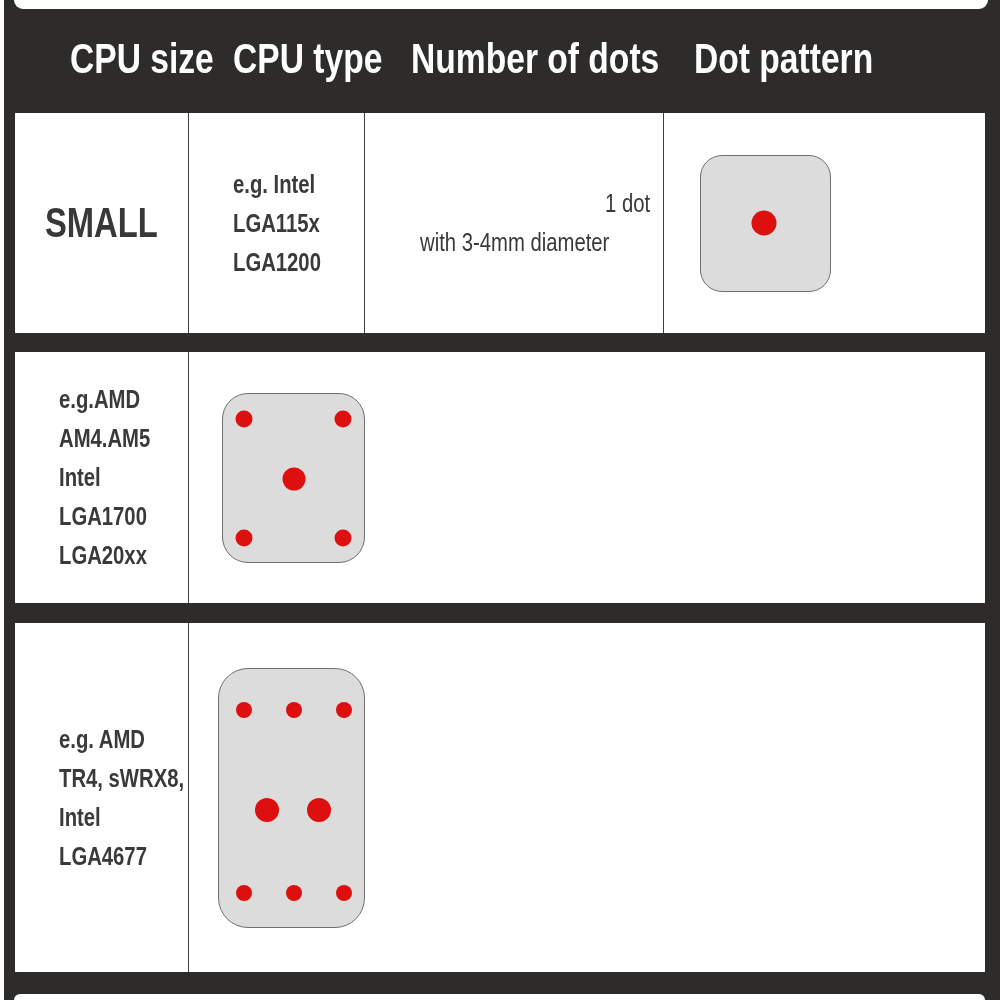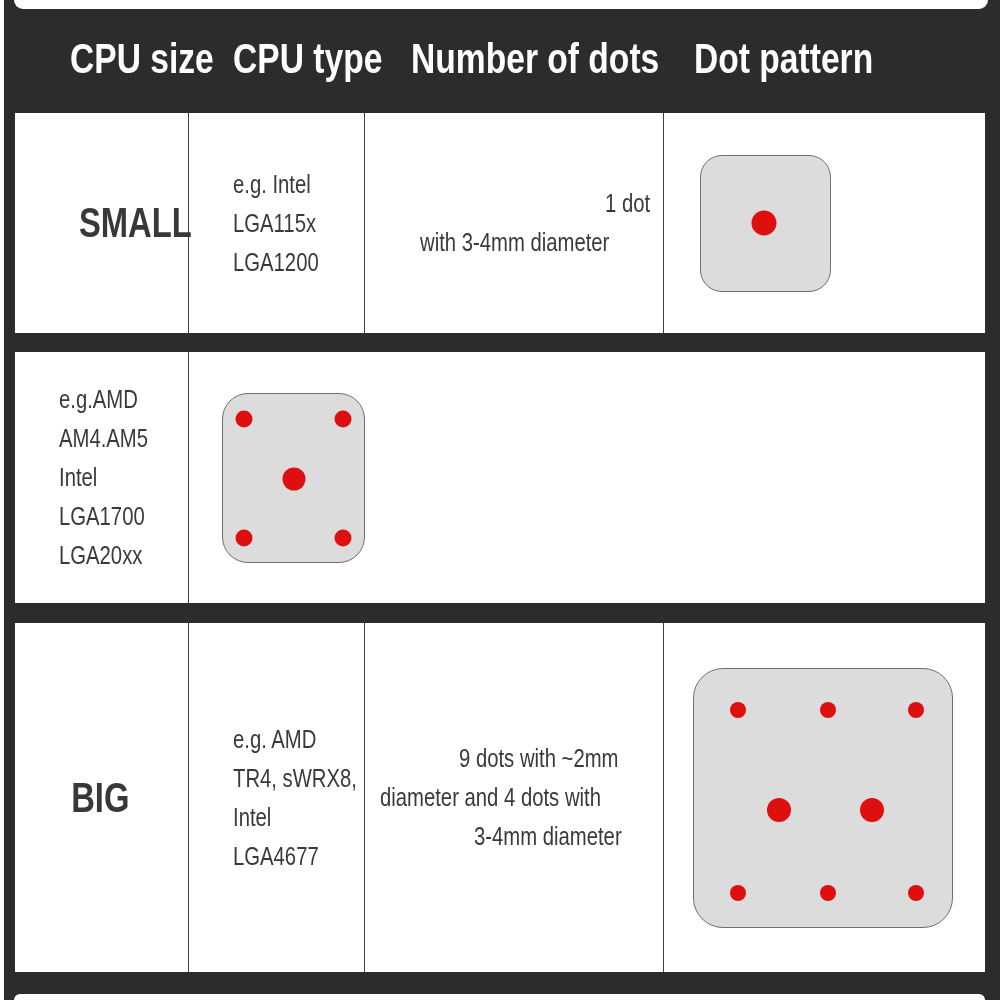--- a/index.html
+++ b/index.html
@@ -37,26 +37,26 @@
     display:grid;
     grid-template-columns: 174px 176px 299px 1fr;
   }
   .row-small { top:113px; height:220px; }
   .row-mid   { top:352px; height:251px; }
   .row-big   { top:623px; height:349px; }
 
   .cell { display:flex; flex-direction:column; justify-content:center; }
   .cell-divided { border-right:1px solid #3f3f3f; }
 
-  .size-cell { align-items:flex-start;margin-left:48px; }
+  .size-cell { align-items:center; }
   .size-label {
     color:#383838; font-weight:bold; font-size:42px; white-space:nowrap;
     display:inline-block; transform:scaleX(0.78); transform-origin:center;
   }
-  .type-cell  { padding-left:44px; }
+  .type-cell  { padding-left:44px;font-weight:bold; }
   .dots-cell  { padding-left:40px;align-items:flex-end; }
   .txt-line {
     color:#3a3a3a; font-size:26px; line-height:39px; white-space:nowrap;
     transform:scaleX(0.78); transform-origin:left center;
   }
   .pattern-cell { flex-direction:row; align-items:center; justify-content:flex-start; }
   .row-small .pattern-cell { padding-left:36px; }
   .row-mid   .pattern-cell { padding-left:33px; }
   .row-big   .pattern-cell { padding-left:29px; }
 
@@ -112,33 +112,25 @@
           <div class="paste-dot" style="width: 17px; height: 17px; left: 15%; top: 15%; background: rgb(221, 15, 15);"></div>
           <div class="paste-dot" style="width: 17px; height: 17px; left: 85%; top: 15%; background: rgb(221, 15, 15);"></div>
           <div class="paste-dot" style="width: 17px; height: 17px; left: 15%; top: 86%; background: rgb(221, 15, 15);"></div>
           <div class="paste-dot" style="width: 17px; height: 17px; left: 85%; top: 86%; background: rgb(221, 15, 15);"></div>
           <div class="paste-dot" style="width: 23px; height: 23px; left: 50%; top: 51%; background: rgb(221, 15, 15);"></div>
         </div>
       </div>
   </div>
 
   <div class="row row-big">
-    <div class="cell cell-divided size-cell">
-      <span class="size-label">BIG</span>
-    </div>
     <div class="cell cell-divided type-cell">
       <div class="txt-line">e.g. AMD</div>
       <div class="txt-line">TR4, sWRX8,</div>
       <div class="txt-line">Intel</div>
       <div class="txt-line">LGA4677</div>
-    </div>
-    <div class="cell cell-divided dots-cell">
-      <div class="txt-line">9 dots with ~2mm</div>
-      <div class="txt-line">diameter and 4 dots with</div>
-      <div class="txt-line">3-4mm diameter</div>
     </div>
     <div class="cell pattern-cell">
         <div class="pattern-square" style="width: 260px; height: 260px; border-radius: 30px; background: rgb(220, 220, 220); border: 1px solid rgb(111, 111, 111);">
           <div class="paste-dot" style="width: 16px; height: 16px; left: 17%; top: 16%; background: rgb(221, 15, 15);"></div>
           <div class="paste-dot" style="width: 16px; height: 16px; left: 52%; top: 16%; background: rgb(221, 15, 15);"></div>
           <div class="paste-dot" style="width: 16px; height: 16px; left: 86%; top: 16%; background: rgb(221, 15, 15);"></div>
           <div class="paste-dot" style="width: 24px; height: 24px; left: 33%; top: 55%; background: rgb(221, 15, 15);"></div>
           <div class="paste-dot" style="width: 24px; height: 24px; left: 69%; top: 55%; background: rgb(221, 15, 15);"></div>
           <div class="paste-dot" style="width: 16px; height: 16px; left: 17%; top: 87%; background: rgb(221, 15, 15);"></div>
           <div class="paste-dot" style="width: 16px; height: 16px; left: 52%; top: 87%; background: rgb(221, 15, 15);"></div>

